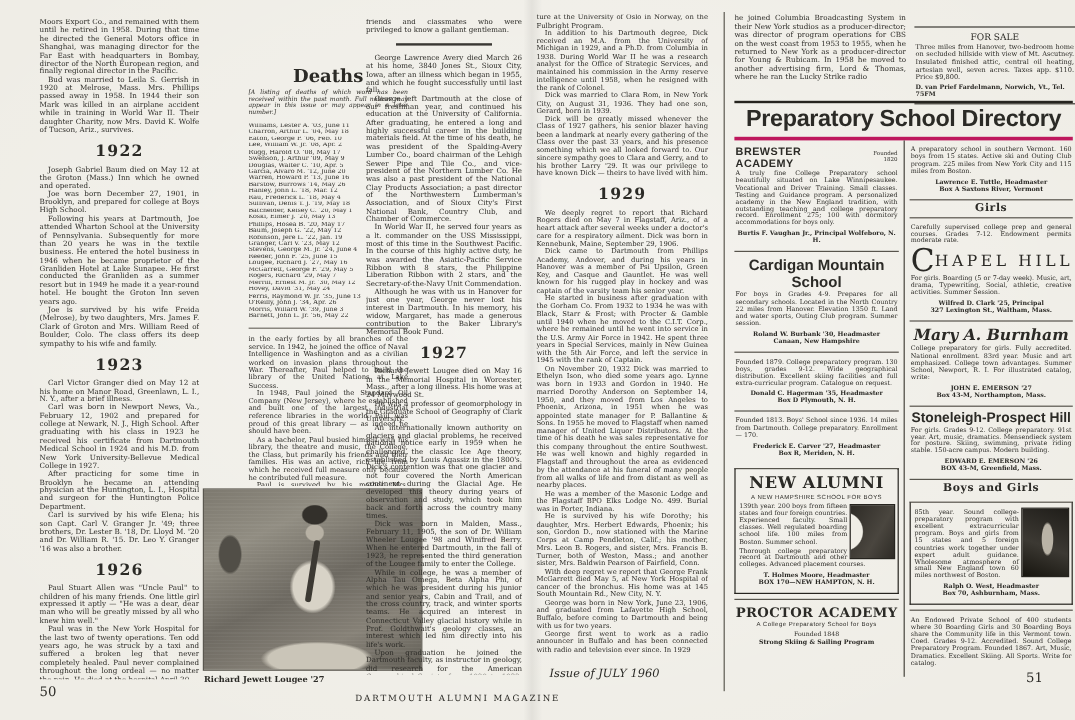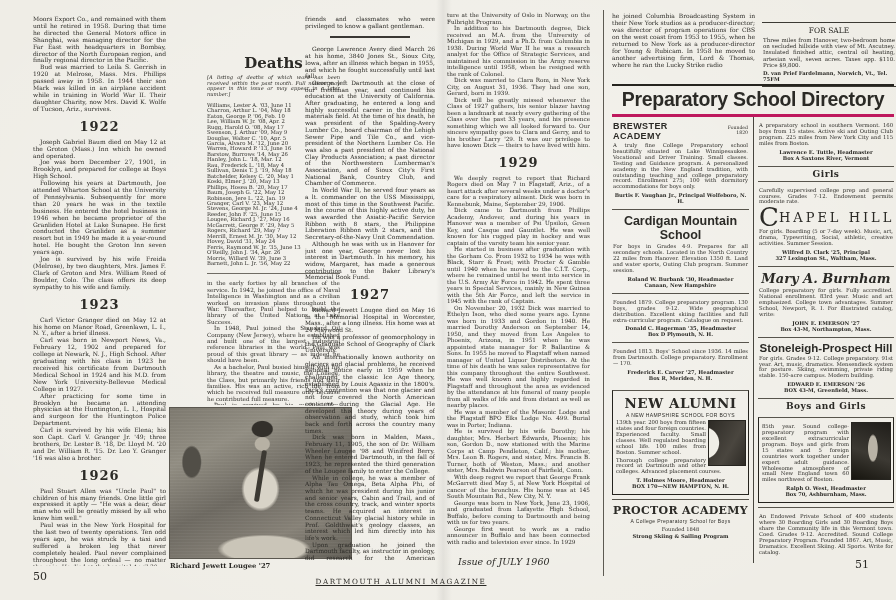--- a/index.html
+++ b/index.html
@@ -39,22 +39,22 @@
       radial-gradient(ellipse 78px 24px at 52% 94%, #cac5b8 52%, transparent 60%),
       repeating-linear-gradient(0deg, rgba(255,255,255,0.04) 0 1px, transparent 1px 3px),
       linear-gradient(155deg,#7d796f 0%,#918d82 25%,#6d6961 52%,#868177 76%,#615e56 100%);
   }
   .photo-tie{position:absolute;left:88px;top:42px;width:5px;height:52px;background:#3c3933;
     transform:rotate(9deg);border-radius:2px;}
   .photo-caption{position:absolute;left:170px;top:562px;width:181px;
     font-weight:bold;font-size:6.8px;}
   
   .pagenum{position:absolute;font-size:11px;}
-  .mag-footer{position:absolute;left:296px;top:577px;width:210px;text-align:center;
-    font-size:7.2px;letter-spacing:1.6px;white-space:nowrap;text-decoration:underline;}
+  .mag-footer{position:absolute;left:296px;top:577px;width:210px;text-align:left;
+    font-size:7.2px;letter-spacing:1.6px;white-space:nowrap;}
   .issue-footer{position:absolute;left:458px;top:556px;font-style:italic;font-size:9.5px;}
   
   .fold{position:absolute;left:436px;top:0;width:16px;height:600px;
     background:linear-gradient(to right, rgba(0,0,0,0.00), rgba(0,0,0,0.06) 45%, rgba(0,0,0,0.00));}
   .vrule-page{position:absolute;left:603px;top:10px;width:1px;height:566px;background:#5d5a52;}
   
   .forsale{position:absolute;left:762px;top:22px;width:132px;
     border-top:1px solid #3c3a34;border-bottom:1px solid #3c3a34;padding:3px 1px 4px;}
   .forsale-title{text-align:center;font-weight:normal;font-size:7.5px;margin:0 0 2px;}
   .forsale-body{font-size:5.5px;line-height:6.2px;text-align:justify;margin:0 0 2px;}

